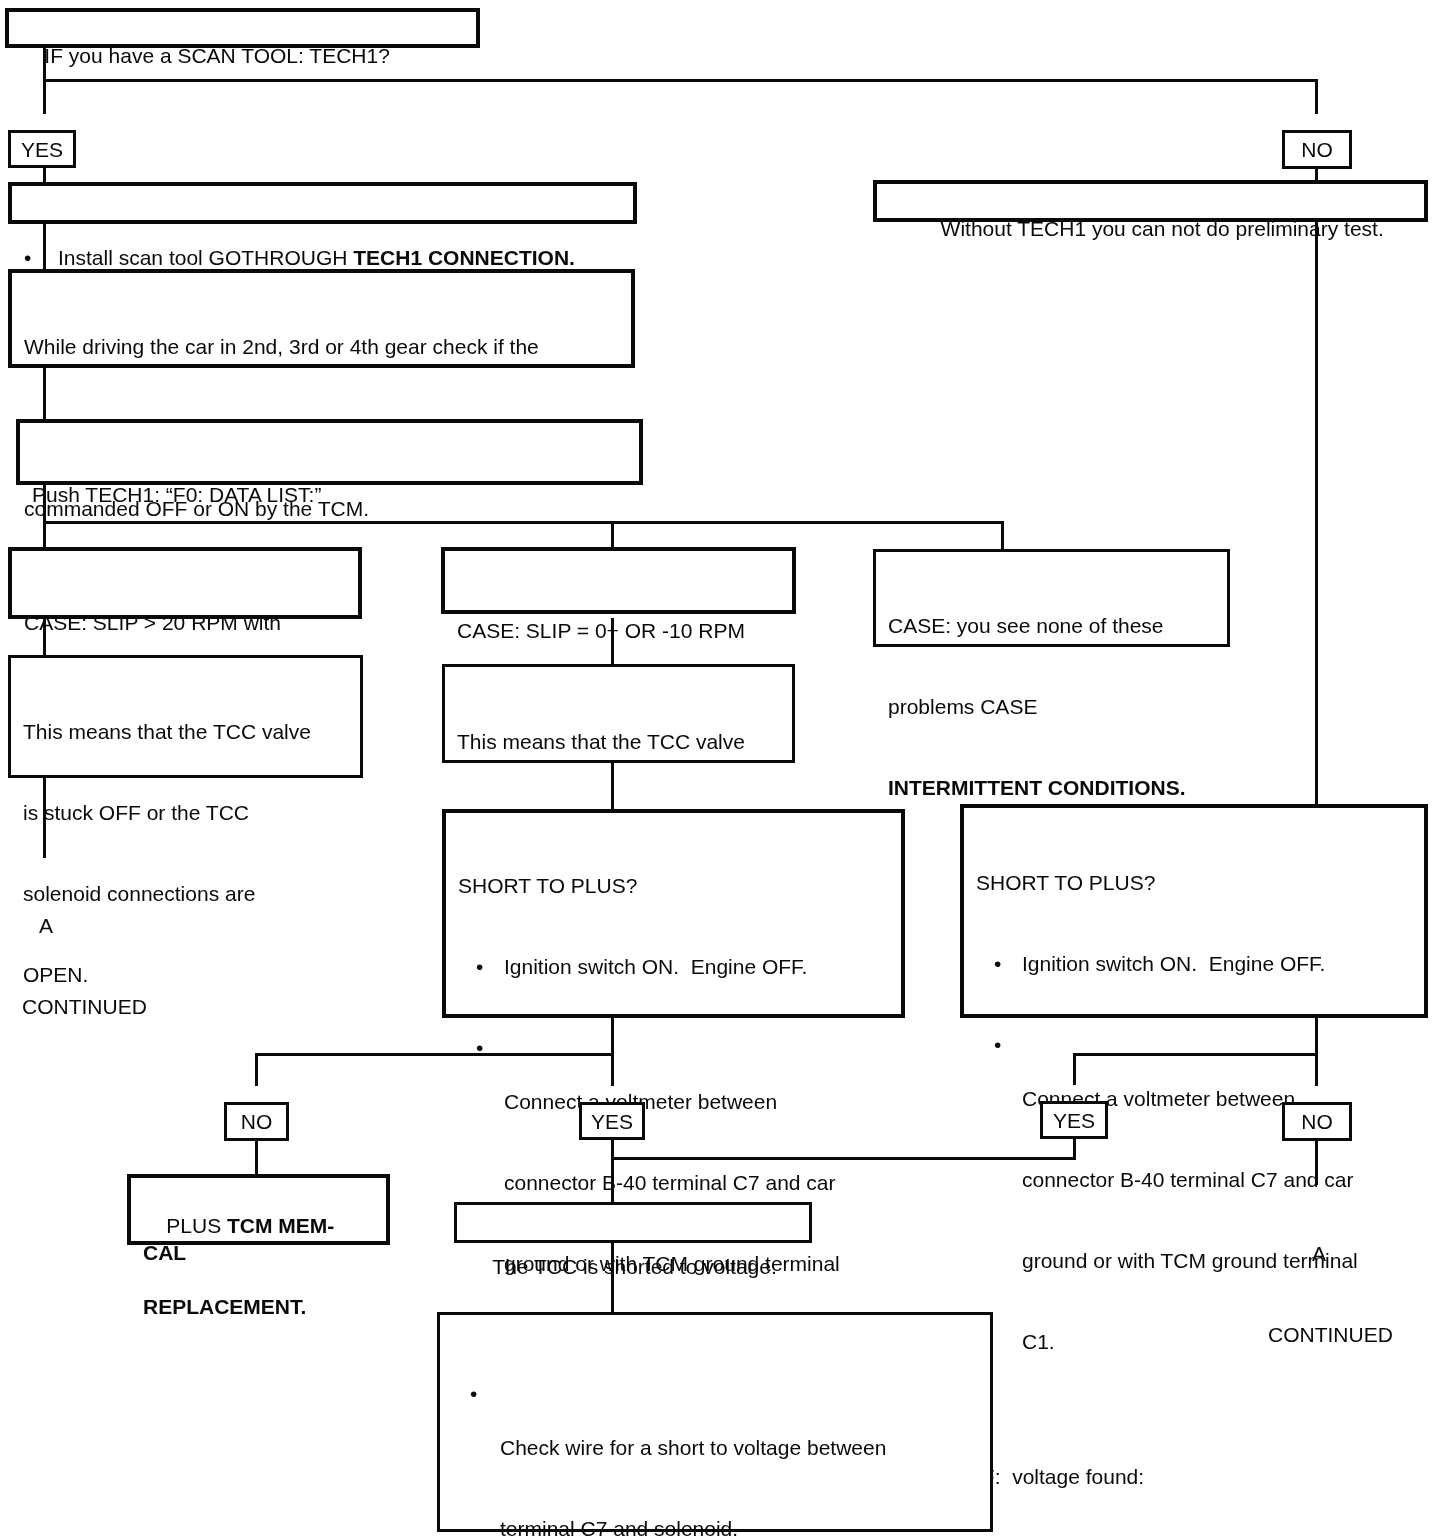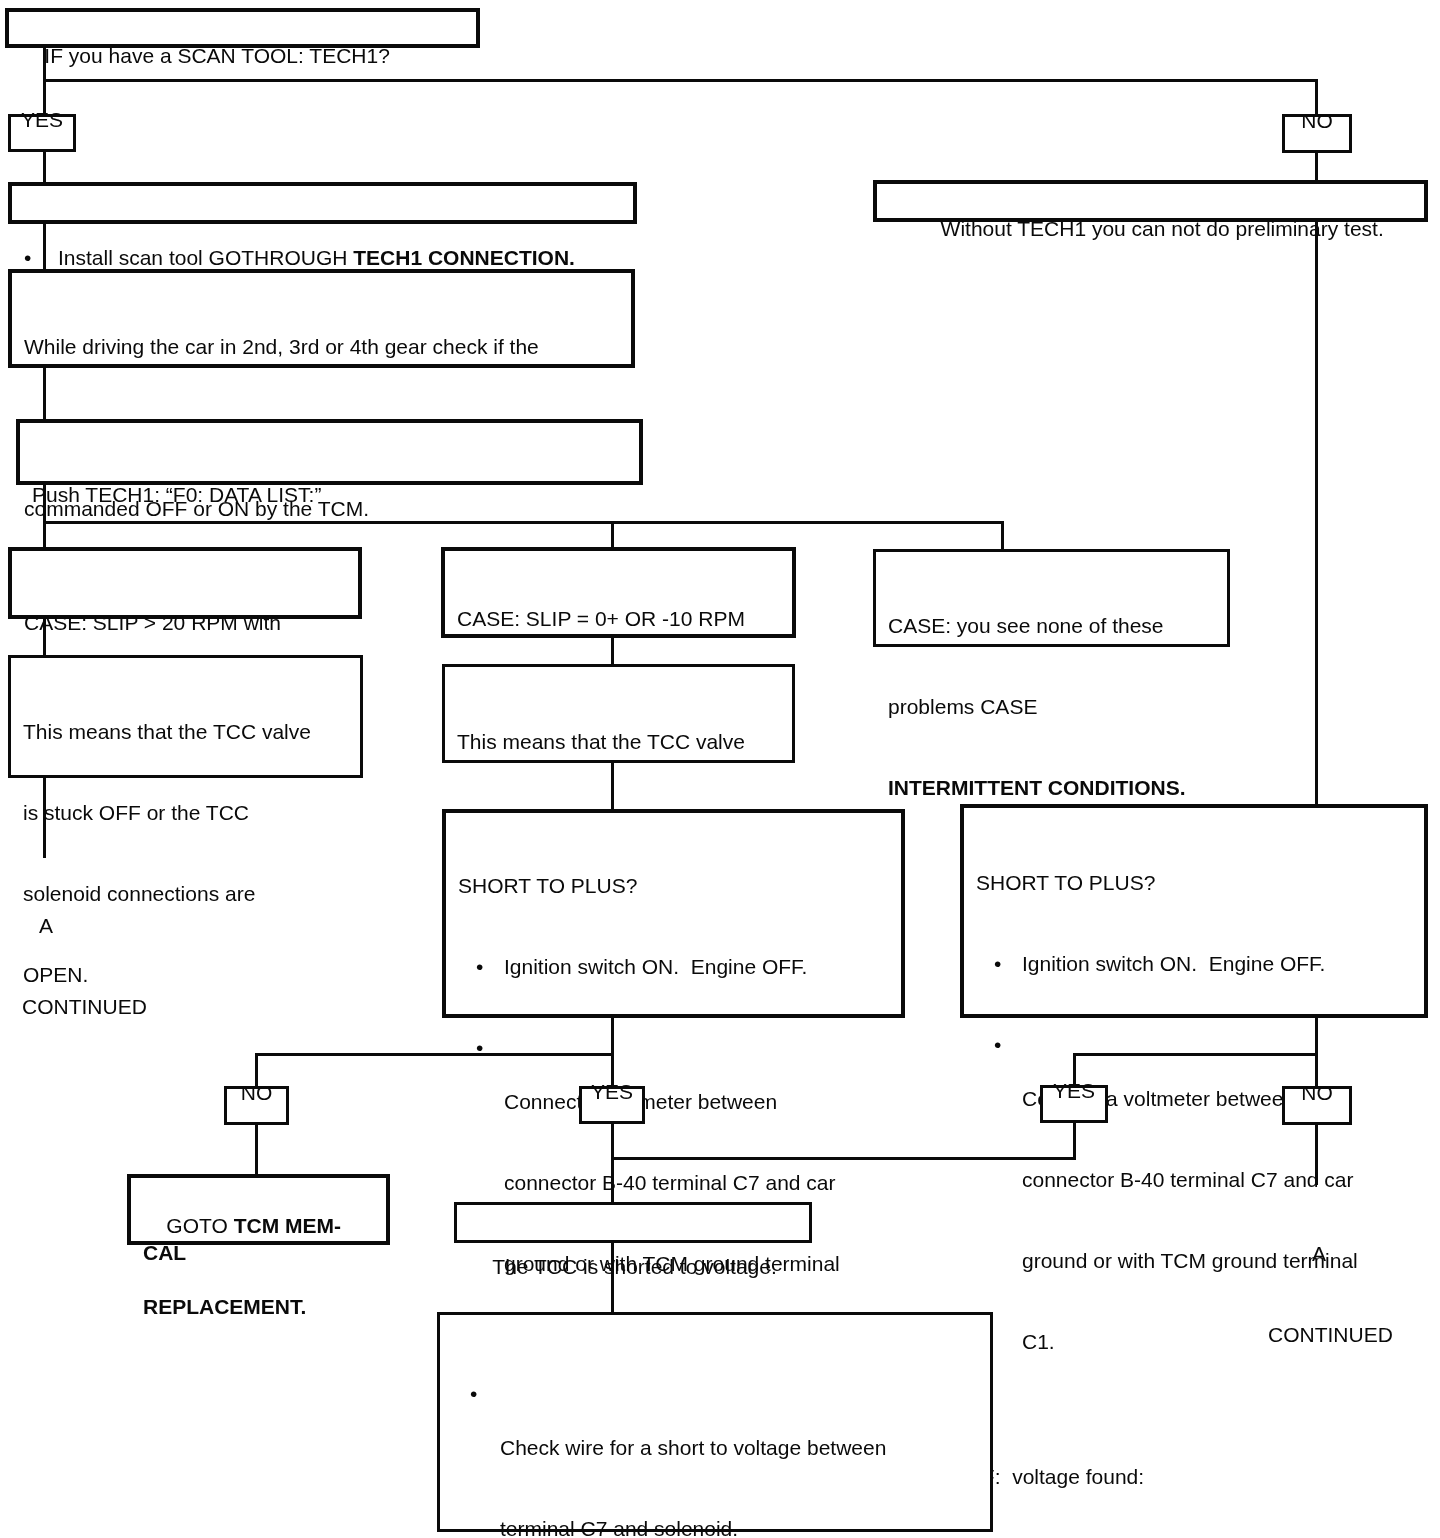--- a/index.html
+++ b/index.html
@@ -6,22 +6,22 @@
   .stage{
     position:relative;width:1440px;height:1538px;background:#ffffff;
     font-family:"Liberation Sans",sans-serif;color:#0a0a0a;overflow:hidden;
   }
   .box{
     position:absolute;border:4px solid #0a0a0a;background:#ffffff;
     box-sizing:border-box;font-size:21px;line-height:27px;
     padding:4px 12px;white-space:pre-wrap;
   }
   .small{
-    border-width:3px;display:flex;align-items:flex-end;justify-content:center;
-    padding:16px;font-size:21px;
+    border-width:3px;display:flex;align-items:center;justify-content:center;
+    padding:16px;font-size:21px;margin-top:16px;
   }
   b{font-weight:700;}
   .vline,.hline{position:absolute;background:#0a0a0a;}
   .vline{width:3px;}
   .hline{height:3px;}
   .brow{display:flex;}
   .bdot{flex:0 0 34px;width:34px;}
   .btxt{flex:1 1 auto;}
   .a-cont{position:absolute;font-size:21px;line-height:27px;white-space:pre;}
 </style>
@@ -95,21 +95,21 @@
   <div class="box" style="left:16px;top:419px;width:627px;height:66px;padding-top:4px;">
     <div>Push TECH1: “F0: DATA LIST:”</div>
     <div>Read TCC state and SLIP value.</div>
   </div>
 
   <div class="box" style="left:8px;top:547px;width:354px;height:72px;">
     <div>CASE: SLIP &gt; 20 RPM with</div>
     <div>TCC = ON</div>
   </div>
 
-  <div class="box" style="left:441px;top:547px;width:355px;height:91px;padding-top:0;">
+  <div class="box" style="left:441px;top:547px;width:355px;height:67px;padding-top:12px;">
     <div>CASE: SLIP = 0+ OR -10 RPM</div>
     <div>with TCC = OFF at any TPS:</div>
   </div>
 
   <div class="box" style="left:873px;top:549px;width:357px;height:98px;border-width:3px;padding-top:6px;">
     <div>CASE: you see none of these</div>
     <div>problems CASE</div>
     <div><b>INTERMITTENT CONDITIONS.</b></div>
   </div>
 
@@ -174,21 +174,21 @@
     <span>YES</span>
   </div>
   <div class="box small" style="left:1040px;top:1085px;width:68px;height:38px;">
     <span>YES</span>
   </div>
   <div class="box small" style="left:1282px;top:1086px;width:70px;height:39px;">
     <span>NO</span>
   </div>
 
   <div class="box" style="left:127px;top:1174px;width:263px;height:71px;padding-top:7px;">
-    <span>GOTO </span><b>TCM MEM-CAL</b>
+    <span>PLUS </span><b>TCM MEM-CAL</b>
     <div><b>REPLACEMENT.</b></div>
   </div>
 
   <div class="box" style="left:438px;top:1202px;width:358px;height:41px;border-width:3px;padding-top:21px;margin-left:16px;">
     <span>The TCC is shorted to voltage.</span>
   </div>
 
   <div class="a-cont" style="left:1268px;top:1186px;">
     <div style="margin-left:44px;">A</div>
     <div>CONTINUED</div>

